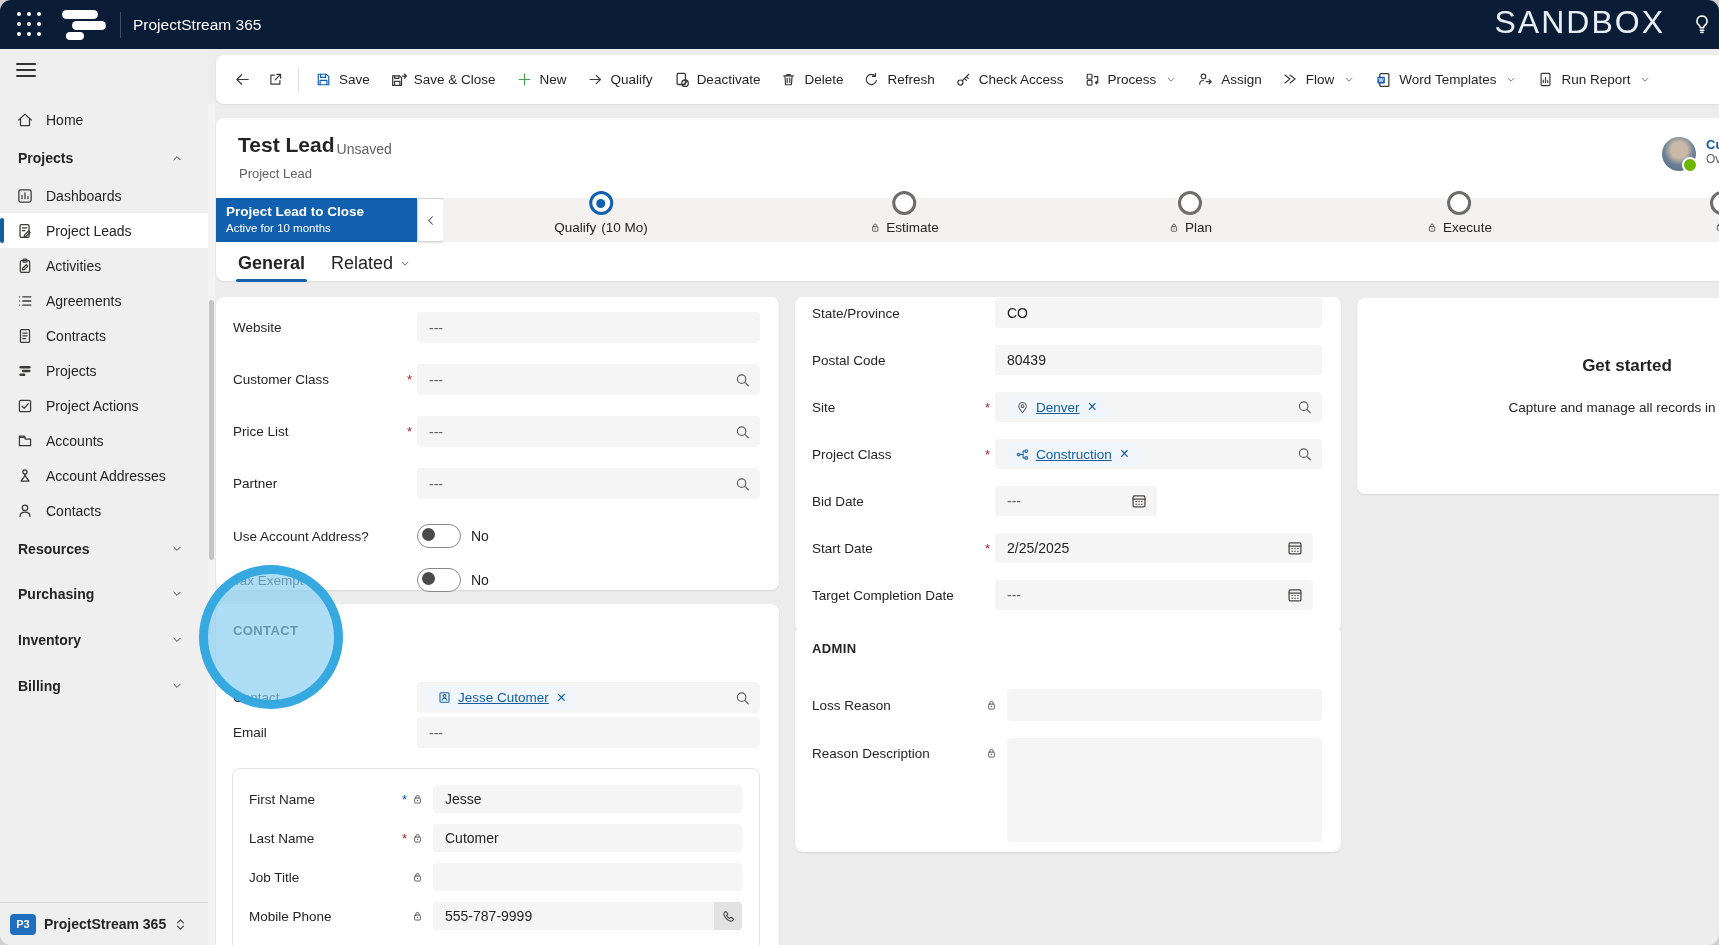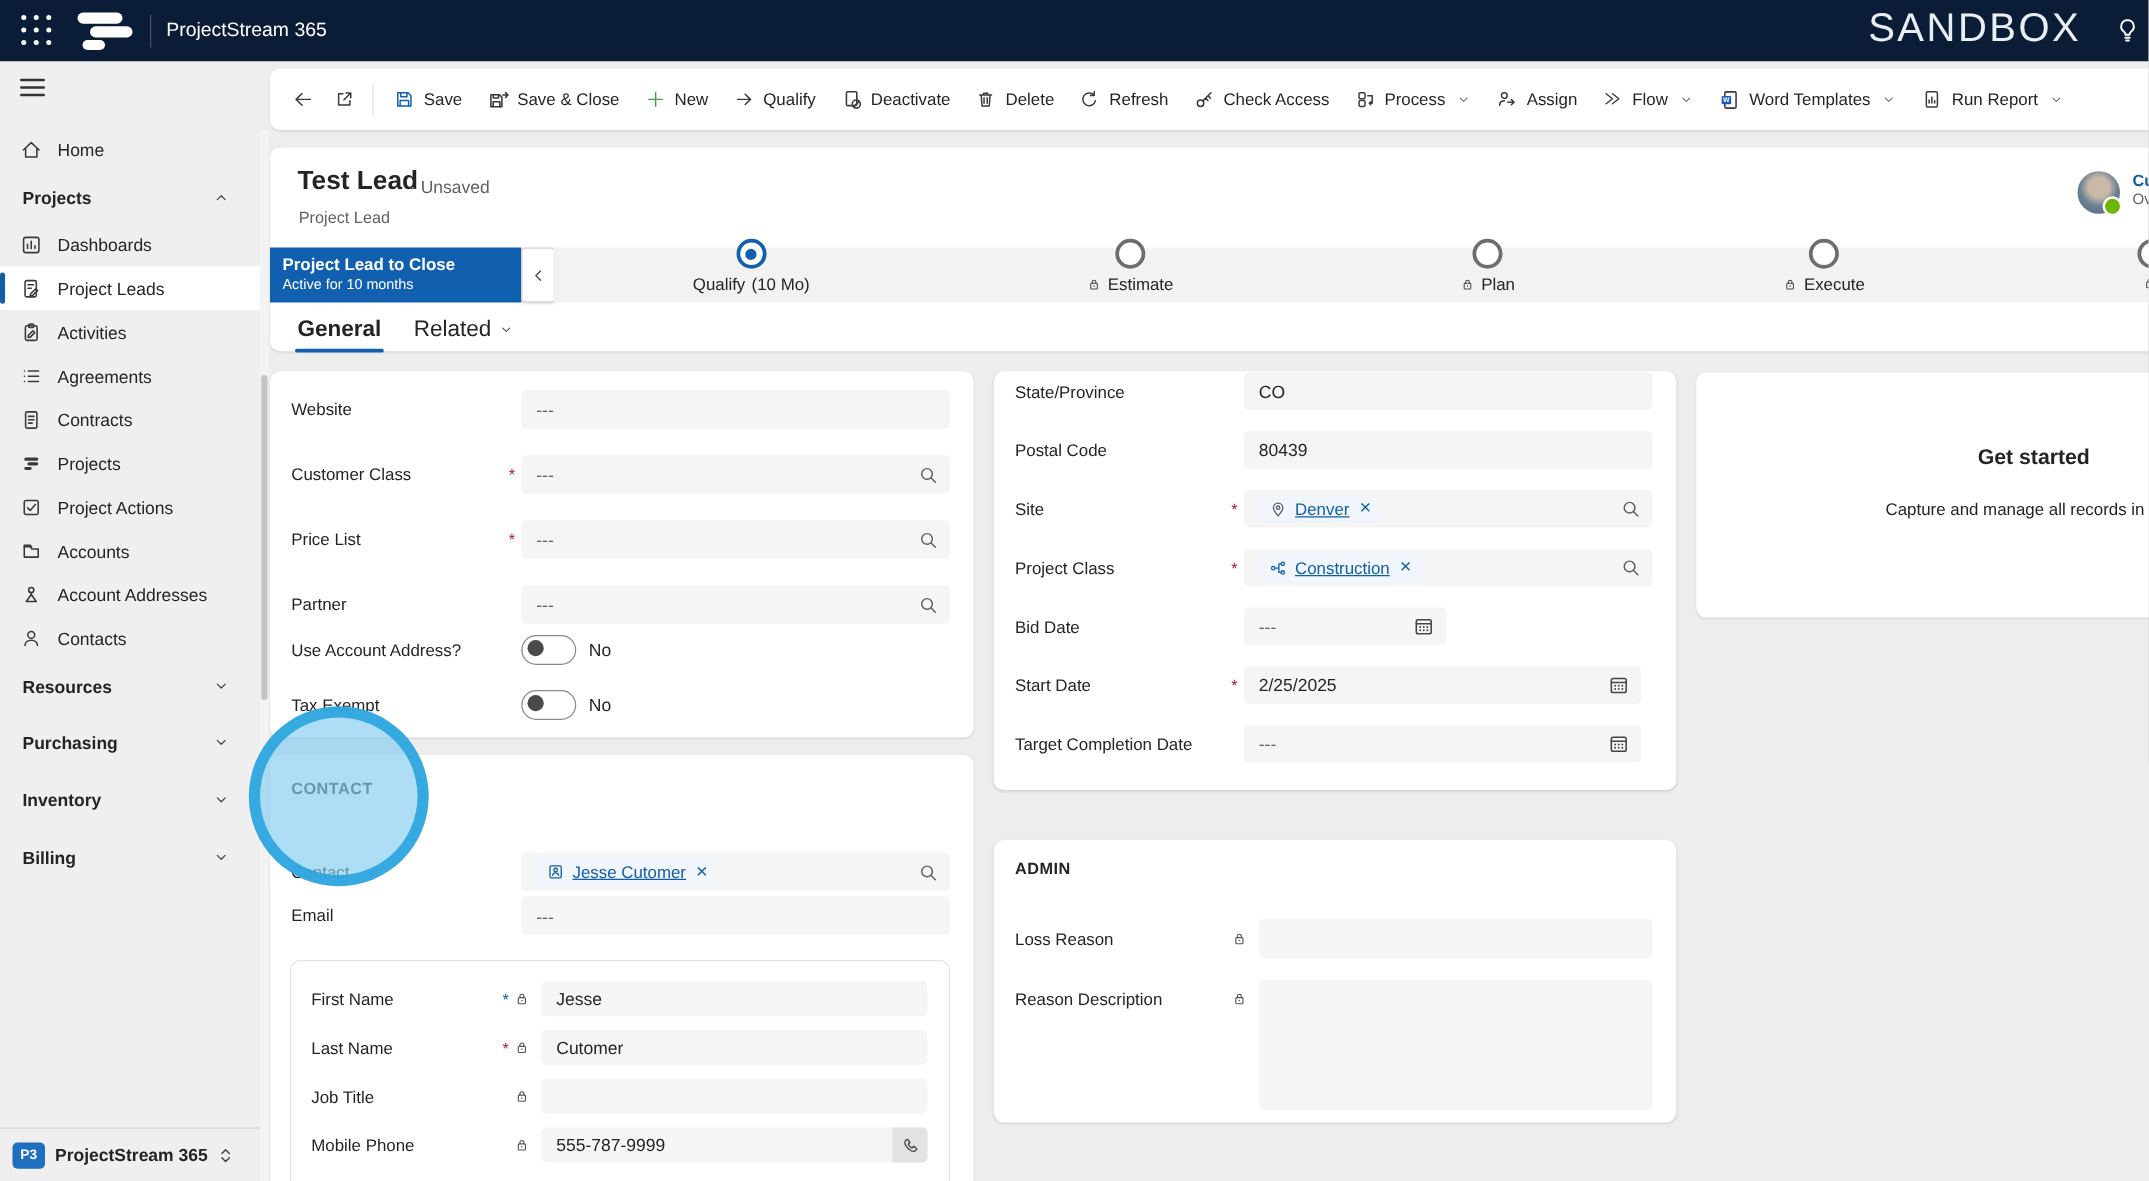--- a/index.html
+++ b/index.html
@@ -1,17 +1,17 @@
 <!DOCTYPE html>
 <html><head>
 <meta charset="utf-8">
 <style>
   html,body{margin:0;padding:0;background:#cfcfcf;}
   #app{position:relative;width:1719px;height:945px;overflow:hidden;background:#ededed;
-       font-family:"Liberation Sans","DejaVu Sans",sans-serif;color:#242424;}
+       font-family:"Liberation Sans","DejaVu Sans",sans-serif;color:#242424;border-radius:11px;}
   svg{display:block}
   .ic{stroke:currentColor;fill:none;stroke-width:1.4;stroke-linecap:round;stroke-linejoin:round}
 
   
   #topbar{position:absolute;left:0;top:0;right:0;height:49px;background:#0a1c36;display:flex;align-items:center;z-index:60}
   .waffle{width:26px;height:26px;margin-left:14px;display:grid;grid-template-columns:repeat(3,1fr);gap:4px;padding:3px;cursor:pointer}
   .waffle i{width:4px;height:4px;border-radius:50%;background:#fff}
   .tb-logo{margin-left:16px;width:44px;height:34px;position:relative}
   .tb-logo i{position:absolute;background:#fff;border-radius:5px;height:9px}
   .tb-logo i:nth-child(1){left:0;top:2px;width:36px}
@@ -93,21 +93,21 @@
   .tab{font-size:18px;cursor:pointer;padding-bottom:8px;position:relative;display:flex;align-items:center;gap:6px}
   .tab.active{font-weight:700}
   .tab.active::after{content:"";position:absolute;left:-2px;right:-2px;bottom:0;height:3px;background:#1160af;border-radius:2px}
   .tab .chev{width:12px;height:12px;color:#424242}
 
   
   .card{position:absolute;background:#fff;border-radius:8px;box-shadow:0 1px 2px rgba(0,0,0,.1);box-sizing:border-box;z-index:20}
   #card-details{left:216px;top:297px;width:563px;height:293px;padding:15px 19px 0 17px}
   #card-contact{left:216px;top:604px;width:563px;height:360px;padding:19px 19px 0 17px}
   #card-address{left:795px;top:297px;width:546px;height:335px;padding:1px 19px 0 17px}
-  #card-admin{left:795px;top:672px;width:546px;height:226px;padding:15px 19px 0 17px}
+  #card-admin{left:795px;top:626px;width:546px;height:226px;padding:15px 19px 0 17px}
   #card-getstarted{left:1357px;top:298px;width:540px;height:196px;text-align:center}
 
   .sect-title{font-size:13px;font-weight:700;letter-spacing:.4px;color:#242424}
 
   .frow{display:flex;align-items:center;height:31px;margin-bottom:21px;position:relative}
   .lbl{width:174px;font-size:13.5px;color:#242424;flex:0 0 auto}
   .req{width:10px;font-size:13px;color:#a4262c;flex:0 0 auto}
   .req.blue{color:#115ea3}
   .fld{flex:1;height:100%;background:#f5f5f5;border-radius:4px;display:flex;align-items:center;
        padding:0 12px;font-size:14px;color:#242424;position:relative;box-sizing:border-box;cursor:text}
@@ -763,21 +763,21 @@
         <span class="req">*</span>
       <div class="fld">
           <span class="ph">---</span>
         <span class="lookup">
             <svg width="17" height="17" viewBox="0 0 20 20">
               <use href="#i-search"></use>
             </svg>
           </span>
       </div>
     </div>
-    <div class="frow" style="margin-bottom:9px">
+    <div class="frow" style="margin-bottom:25px">
       <span class="lbl">Partner</span>
         <span class="req"></span>
       <div class="fld">
           <span class="ph">---</span>
         <span class="lookup">
             <svg width="17" height="17" viewBox="0 0 20 20">
               <use href="#i-search"></use>
             </svg>
           </span>
       </div>

